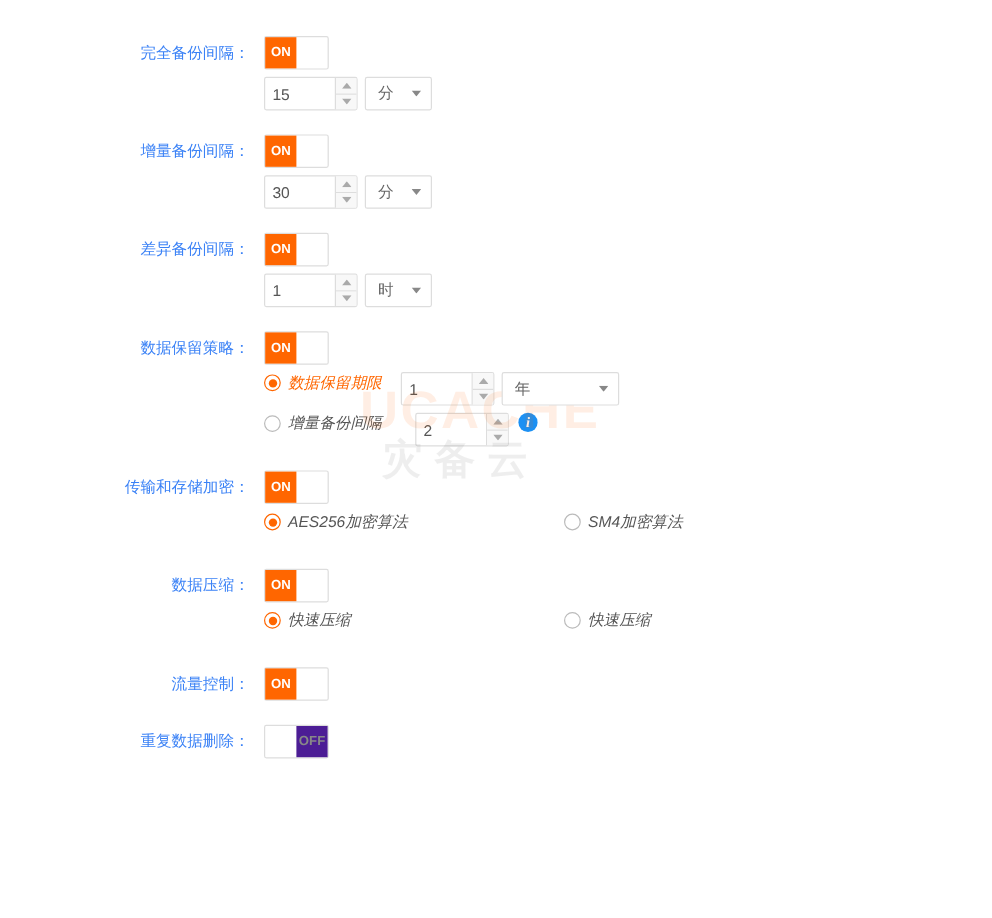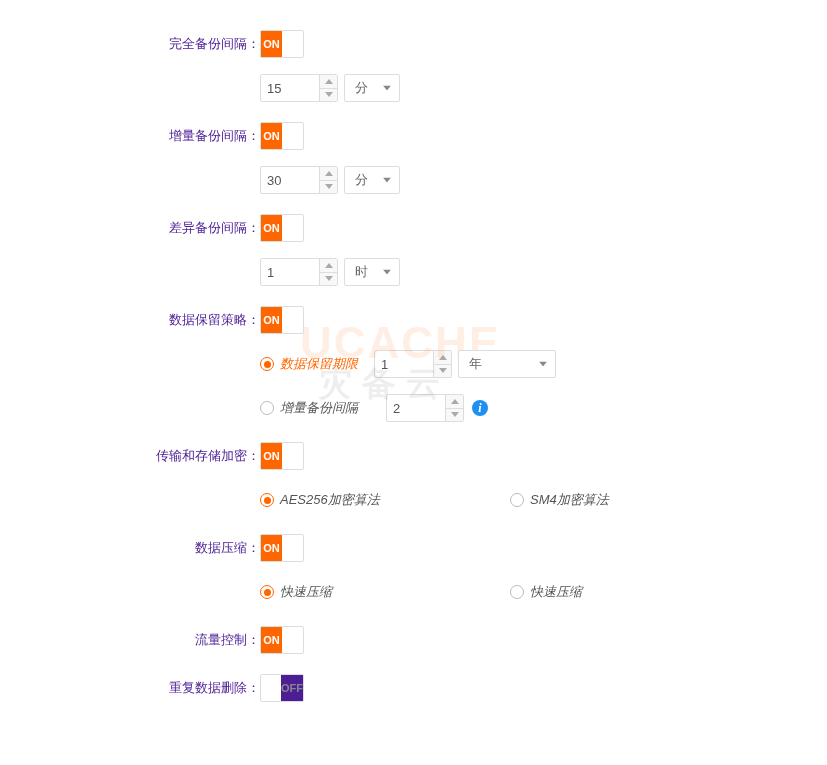--- a/index.html
+++ b/index.html
@@ -1,24 +1,24 @@
 <!DOCTYPE html>
 <html><head>
 <meta charset="utf-8">
 <style>
   * { box-sizing: border-box; }
   body { margin: 0; font-family: "Microsoft YaHei", "PingFang SC", Arial, sans-serif; font-size: 13px; color: #555; background: #fff; width: 827px; }
   .form { padding: 30px 0 20px 0; position: relative; }
   .row { display: flex; align-items: flex-start; margin-bottom: 14px; min-height: 28px; }
-  .label { width: 260px; text-align: right; line-height: 28px; color: #4c1d95; }
+  .label { width: 220px; text-align: right; padding-right: 12px; line-height: 28px; color: #3b82f6; }
   .ctrl { flex: 1; }
-  .subrow { display: flex; align-items: center; margin-top: 16px; min-height: 28px; }
-
-  
-  .toggle { width: 44px; height: 28px; border: 1px solid #ddd; border-radius: 2px; background: #fff; display: inline-flex; align-items: stretch; cursor: pointer; position: relative; }
+  .subrow { display: flex; align-items: flex-start; margin-top: 6px; min-height: 28px; }
+
+  
+  .toggle { width: 54px; height: 28px; border: 1px solid #ddd; border-radius: 2px; background: #fff; display: inline-flex; align-items: stretch; cursor: pointer; position: relative; }
   .toggle .knob { width: 33px; background: #f60; color: #fff; font-size: 11px; display: flex; align-items: center; justify-content: center; font-weight: 600; }
   .toggle .blank { width: 33px; }
   .toggle.off .knob { order: 2; background: #4c1d95; color: #888; }
   .toggle.off .blank { order: 1; }
 
   
   .spinner { display: inline-flex; height: 28px; border: 1px solid #ddd; border-radius: 2px; background: #fff; }
   .spinner input { border: none; width: 58px; padding: 0 6px; font-size: 13px; color: #555; outline: none; background: transparent; }
   .spinner .arrows { width: 18px; border-left: 1px solid #ddd; display: flex; flex-direction: column; }
   .spinner .arrows div { flex: 1; display: flex; align-items: center; justify-content: center; cursor: pointer; background:#f8f8f8;}

